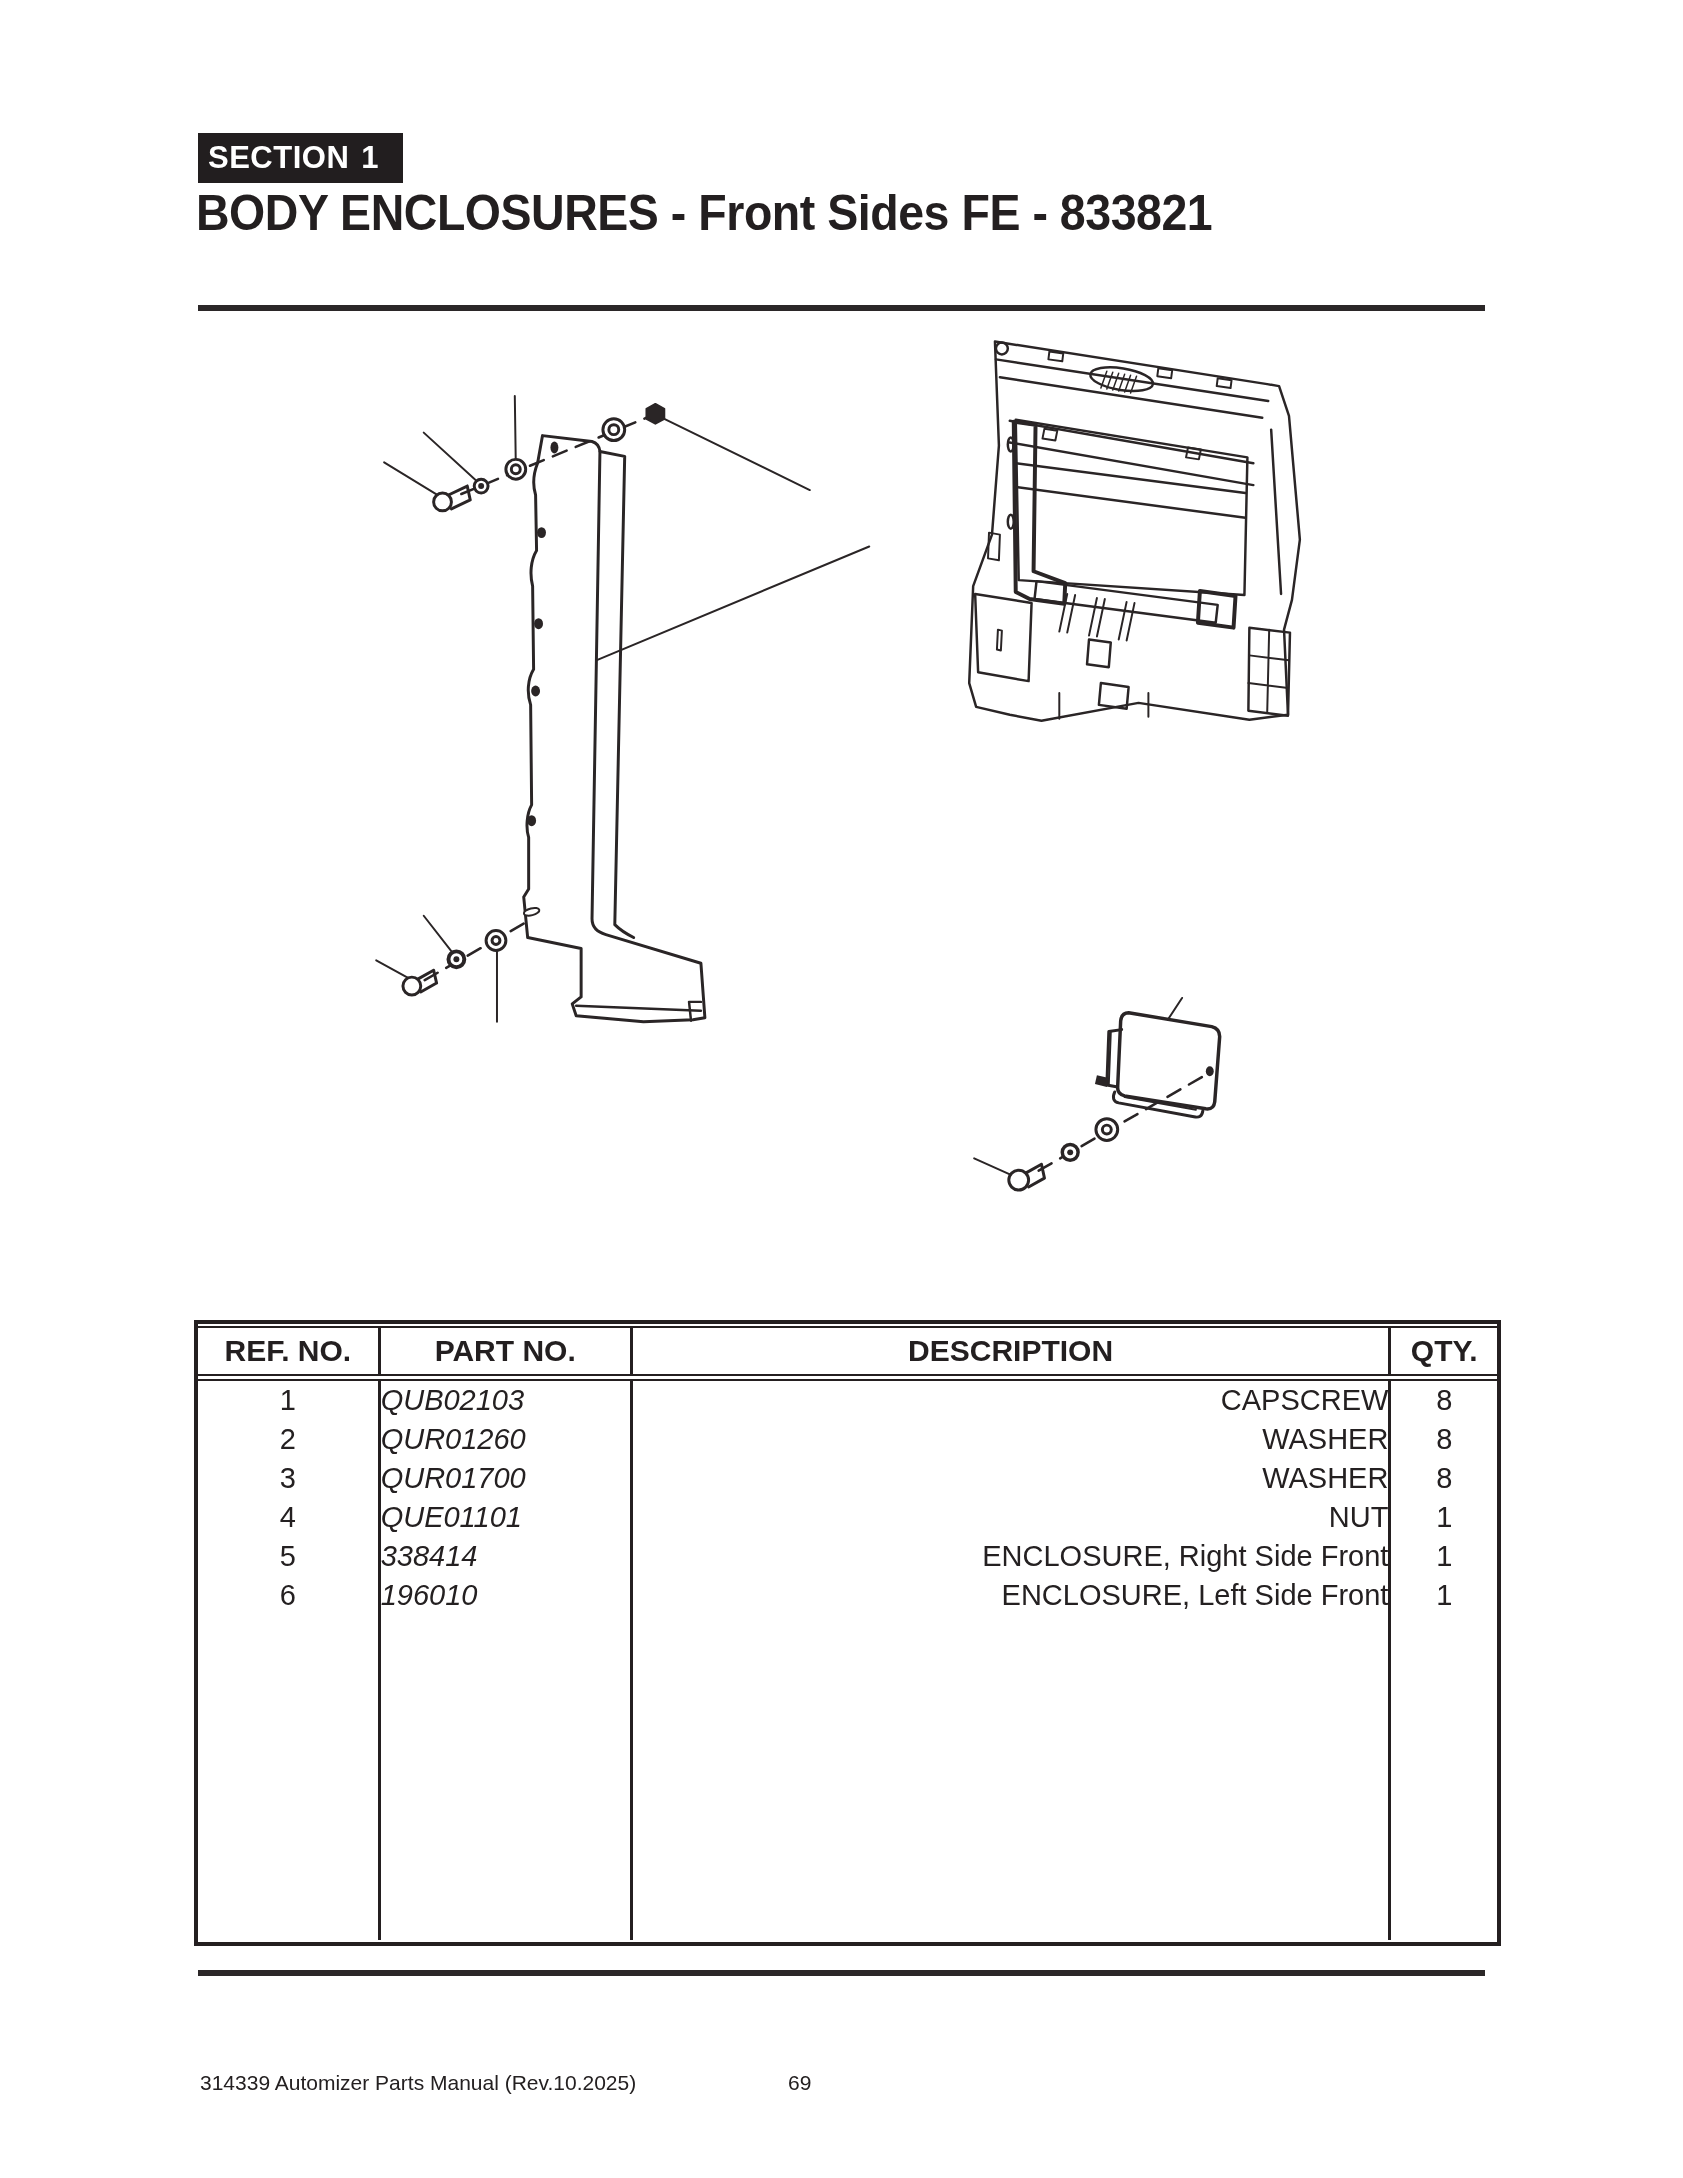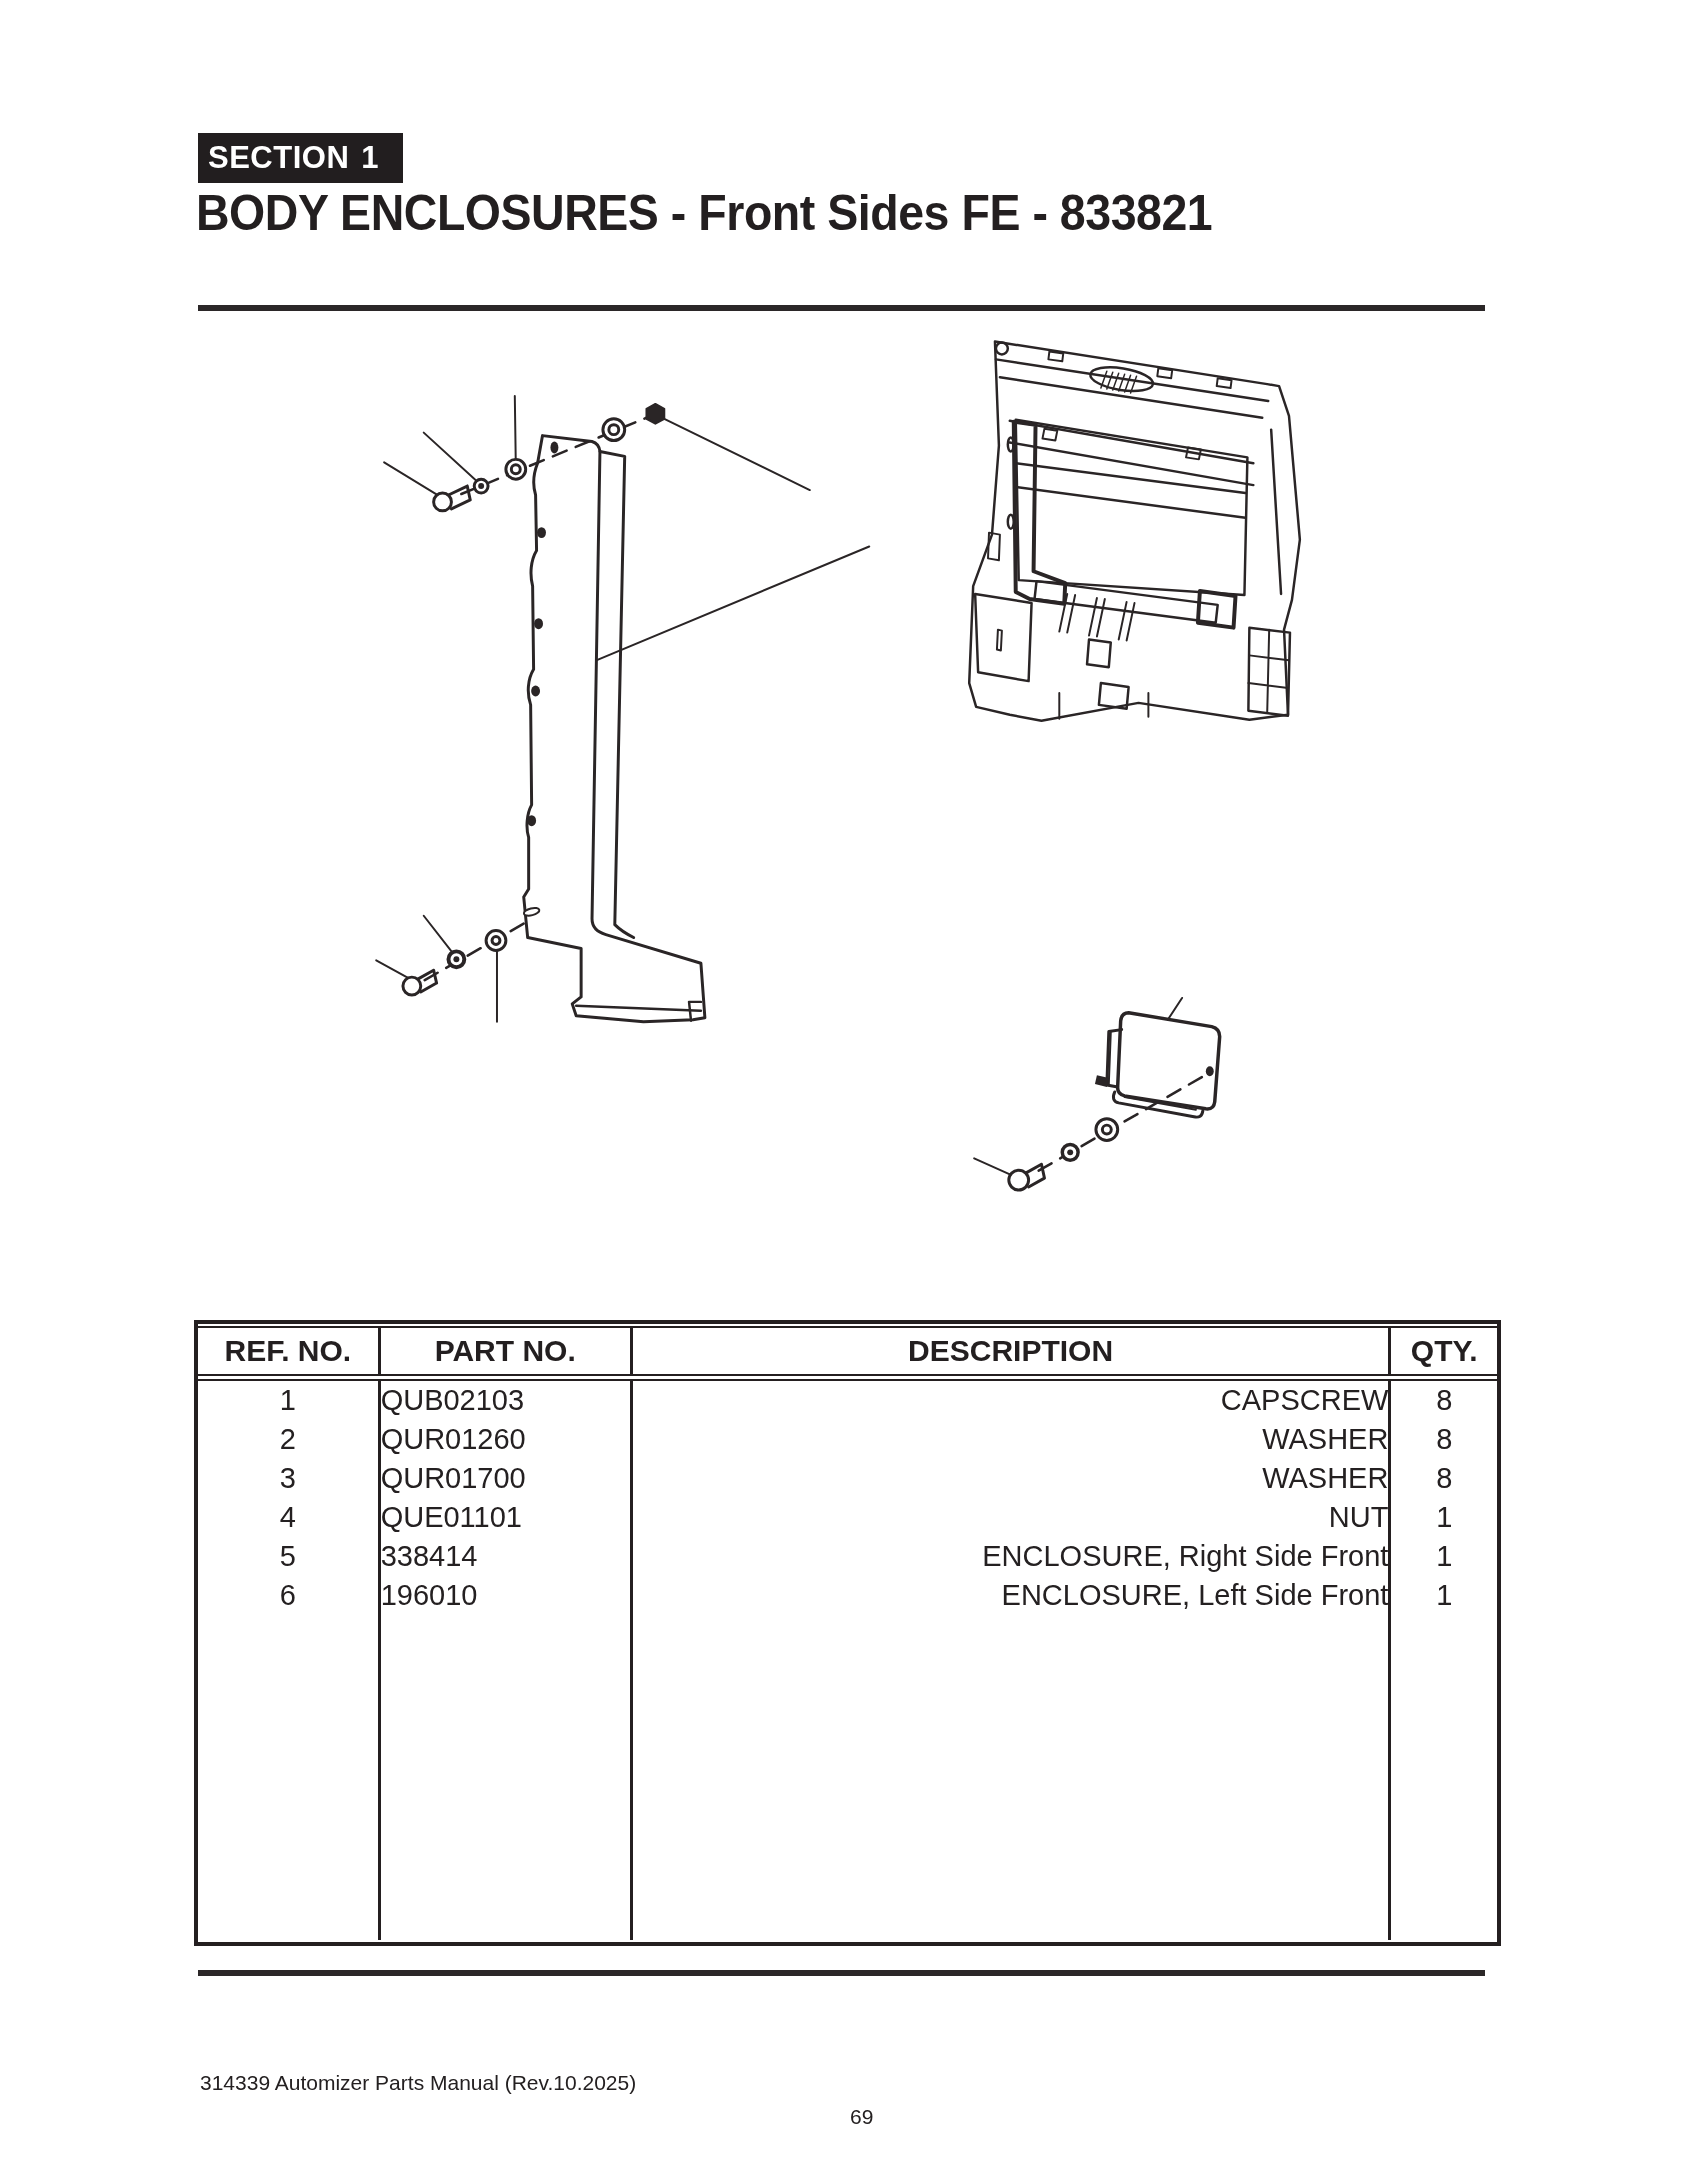--- a/index.html
+++ b/index.html
@@ -34,28 +34,28 @@
   table.parts th {
     border-top:2px solid #241f20; border-bottom:7px double #241f20;
     font-size:30px; font-weight:bold; height:46px; padding:0; text-align:center;
     color:#231f20; letter-spacing:0px;
   }
   table.parts td {
     font-size:29px; height:39px; padding:0; vertical-align:middle; color:#242021;
   }
   .c1, .c2, .c3 { border-right:3px solid #241f20; }
   td.ref  { text-align:center; }
-  td.part { text-align:left; padding-left:20px; }
+  td.part { text-align:left; padding-left:20px;font-style:italic; }
   td.desc { text-align:right; padding-left:15px; }
   td.qty  { text-align:center; }
   tr.filler td { height:auto; }
   
   .footer { position:absolute; left:0; top:2071px; width:1683px; font-size:21px; color:#242021; }
   .footer .manual { position:absolute; left:200px; white-space:nowrap; }
-  .footer .pageno { position:absolute; left:850px;margin-top:34px; }
+  .footer .pageno { position:absolute; left:788px; }
 </style>
 </head>
 <body>
 
 <div class="page">
 
   <div class="badge">
     <span>SECTION</span>
     <span>1</span>
   </div>

